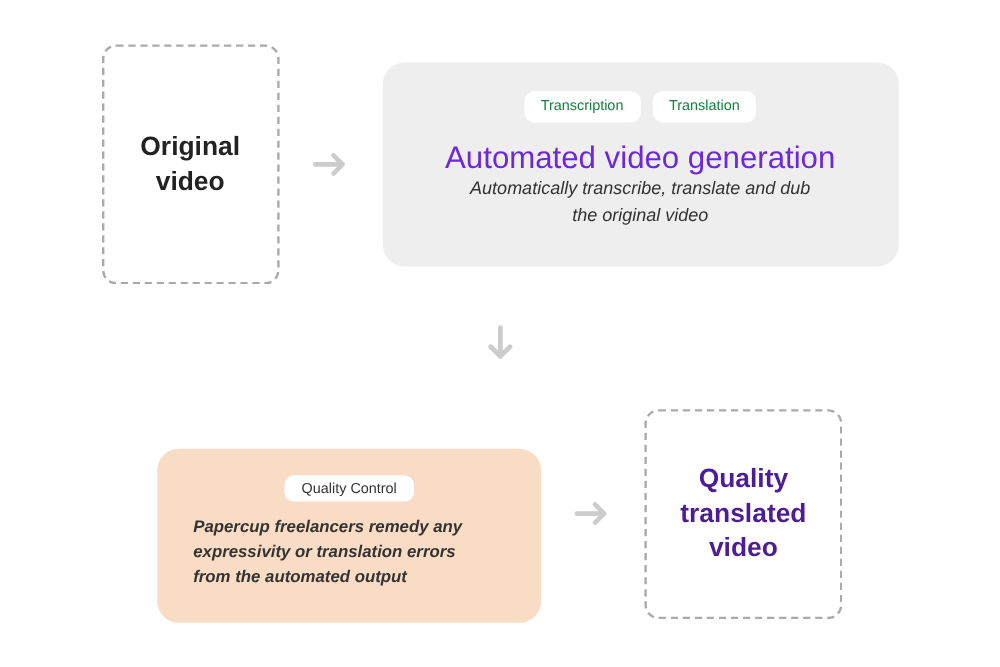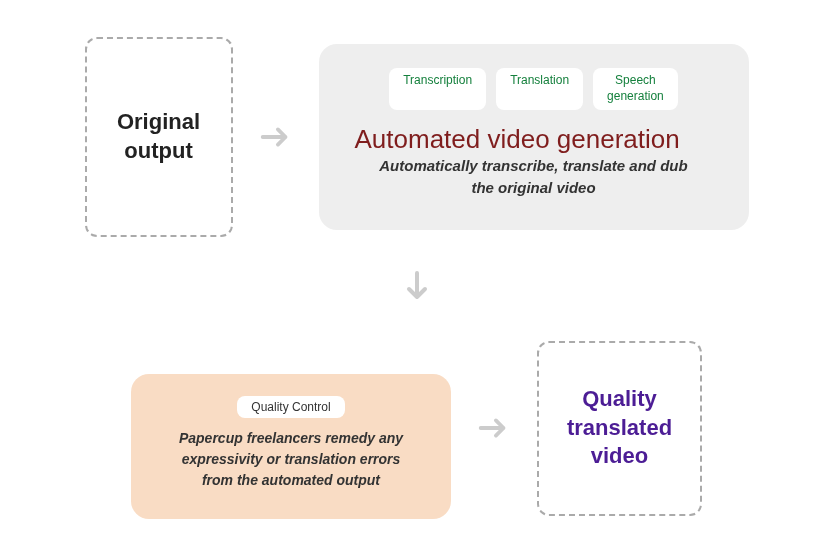--- a/index.html
+++ b/index.html
@@ -114,27 +114,28 @@
       padding: 5px 14px;
       font-size: 12px;
       color: #15803d;
       text-align: center;
       line-height: 1.3;
     }
 
     .avgen-title {
       font-size: 26px;
       font-weight: 400;
-      color: #7f1d1d;
+      color: #6d28d9;
+      text-align: center;
     }
 
     .avgen-subtitle {
       font-size: 15px;
       font-style: italic;
-      font-weight: 700;
+      font-weight: 400;
       color: #333333;
       text-align: center;
       line-height: 1.5;
     }
 
     
     .hitl-card {
       background: #f9dcc4;
       border-radius: 18px;
       padding: 22px 30px 28px;
@@ -160,21 +161,21 @@
       color: #e87e22;
       text-align: center;
       margin-bottom: 14px;
     }
 
     .hitl-subtitle {
       font-size: 14px;
       font-style: italic;
       font-weight: 700;
       color: #333333;
-      text-align: center;
+      text-align: left;
       line-height: 1.5;
     }
 
     .hitl-card-header {
       display: flex;
       justify-content: center;
     }
 
     
     .center-arrow {
@@ -186,35 +187,33 @@
   </style>
 </head>
 <body>
 
 <div class="diagram-container">
 
   <div class="top-row">
 
     <div class="dashed-box original-video-box">
       <span class="original-video-label" style="white-space:pre-line;">Original
-output</span>
+video</span>
     </div>
 
     <div class="arrow-right">
       <svg viewBox="0 0 40 40" fill="none" xmlns="http://www.w3.org/2000/svg">
         <path d="M6 20 H30 M22 12 L30 20 L22 28" stroke="#cccccc" stroke-width="4" stroke-linecap="round" stroke-linejoin="round"></path>
       </svg>
     </div>
 
     <div class="avgen-card">
       <div class="avgen-tabs">
         <div class="avgen-tab">Transcription</div>
         <div class="avgen-tab">Translation</div>
-        <div class="avgen-tab" style="white-space:pre-line;">Speech
-generation</div>
       </div>
       <div class="avgen-title">Automated video generation</div>
       <div class="avgen-subtitle" style="white-space:pre-line;">Automatically transcribe, translate and dub
 the original video</div>
     </div>
 
   </div>
 
   <div class="center-arrow">
     <svg width="40" height="40" viewBox="0 0 40 40" fill="none" xmlns="http://www.w3.org/2000/svg">

